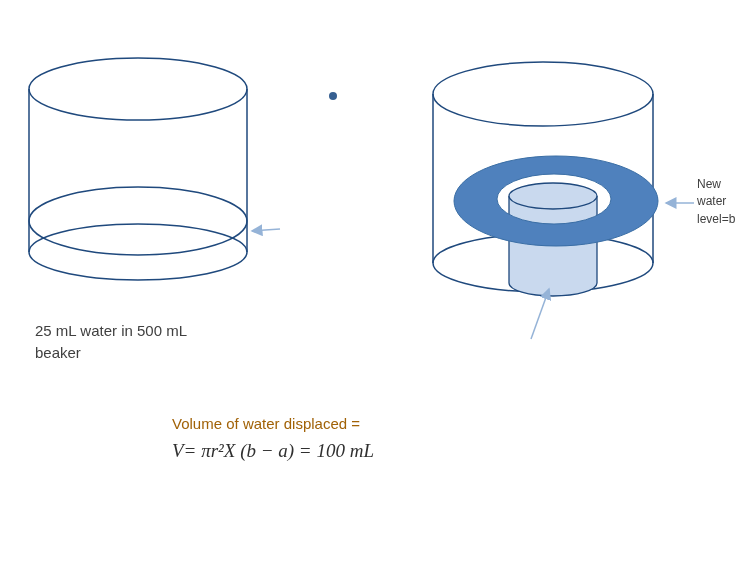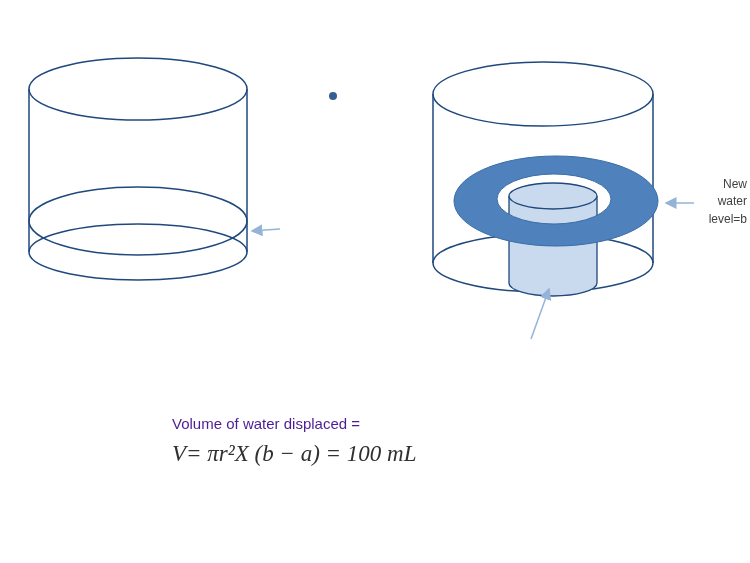--- a/index.html
+++ b/index.html
@@ -32,26 +32,26 @@
     line-height: 1.45;
   }
   .label-small {
     font-size: 12px;
   }
   .label-caption {
     font-size: 15px;
   }
   .formula-line1 {
     font-size: 15px;
-    color: #4c1d95;
+    color: #a16207;
   }
   .formula-line2 {
     font-family: "Liberation Serif", serif;
     font-style: italic;
-    font-size: 23px;
+    font-size: 19px;
     color: #303030;
   }
 </style>
 </head>
 <body>
 
 <div class="slide">
 
   <svg class="diagram" width="750" height="563" viewBox="0 0 750 563">
     <defs>
@@ -84,23 +84,25 @@
 
     <path d="M 454 201 a 102 45 0 1 0 204 0 a 102 45 0 1 0 -204 0 Z
              M 497 199 a 57 25 0 1 0 114 0 a 57 25 0 1 0 -114 0 Z" fill-rule="evenodd" stroke="#3A6EA5" stroke-width="1" fill="#4F81BD"></path>
 
     <line x1="280" y1="229" x2="252" y2="231" stroke="#95B3D7" stroke-width="1.5" marker-end="url(#arrowhead)"></line>
     <line x1="694" y1="203" x2="666" y2="203" stroke="#95B3D7" stroke-width="1.5" marker-end="url(#arrowhead)"></line>
     <line x1="531" y1="339" x2="549" y2="289" stroke="#95B3D7" stroke-width="1.5" marker-end="url(#arrowhead)"></line>
   </svg>
 
 
-  <div class="label label-small" style="left:697px; top:176px; width:50px;text-align:right;">New
+  <div class="label label-small" style="left:697px; top:176px; width:50px;">New
 water
 level=b</div>
 
+  <div class="label label-caption" style="left:35px; top:320px; width:220px;">25 mL water in 500 mL
+beaker</div>
 
 
   <div class="label formula-line1" style="left:172px; top:413px; width:300px;">Volume of water displaced  =</div>
 
   <div class="label formula-line2" style="left:172px; top:437px; width:320px;">V= πr²X (b − a) = 100 mL</div>
 
 </div>
 
 </body></html>

